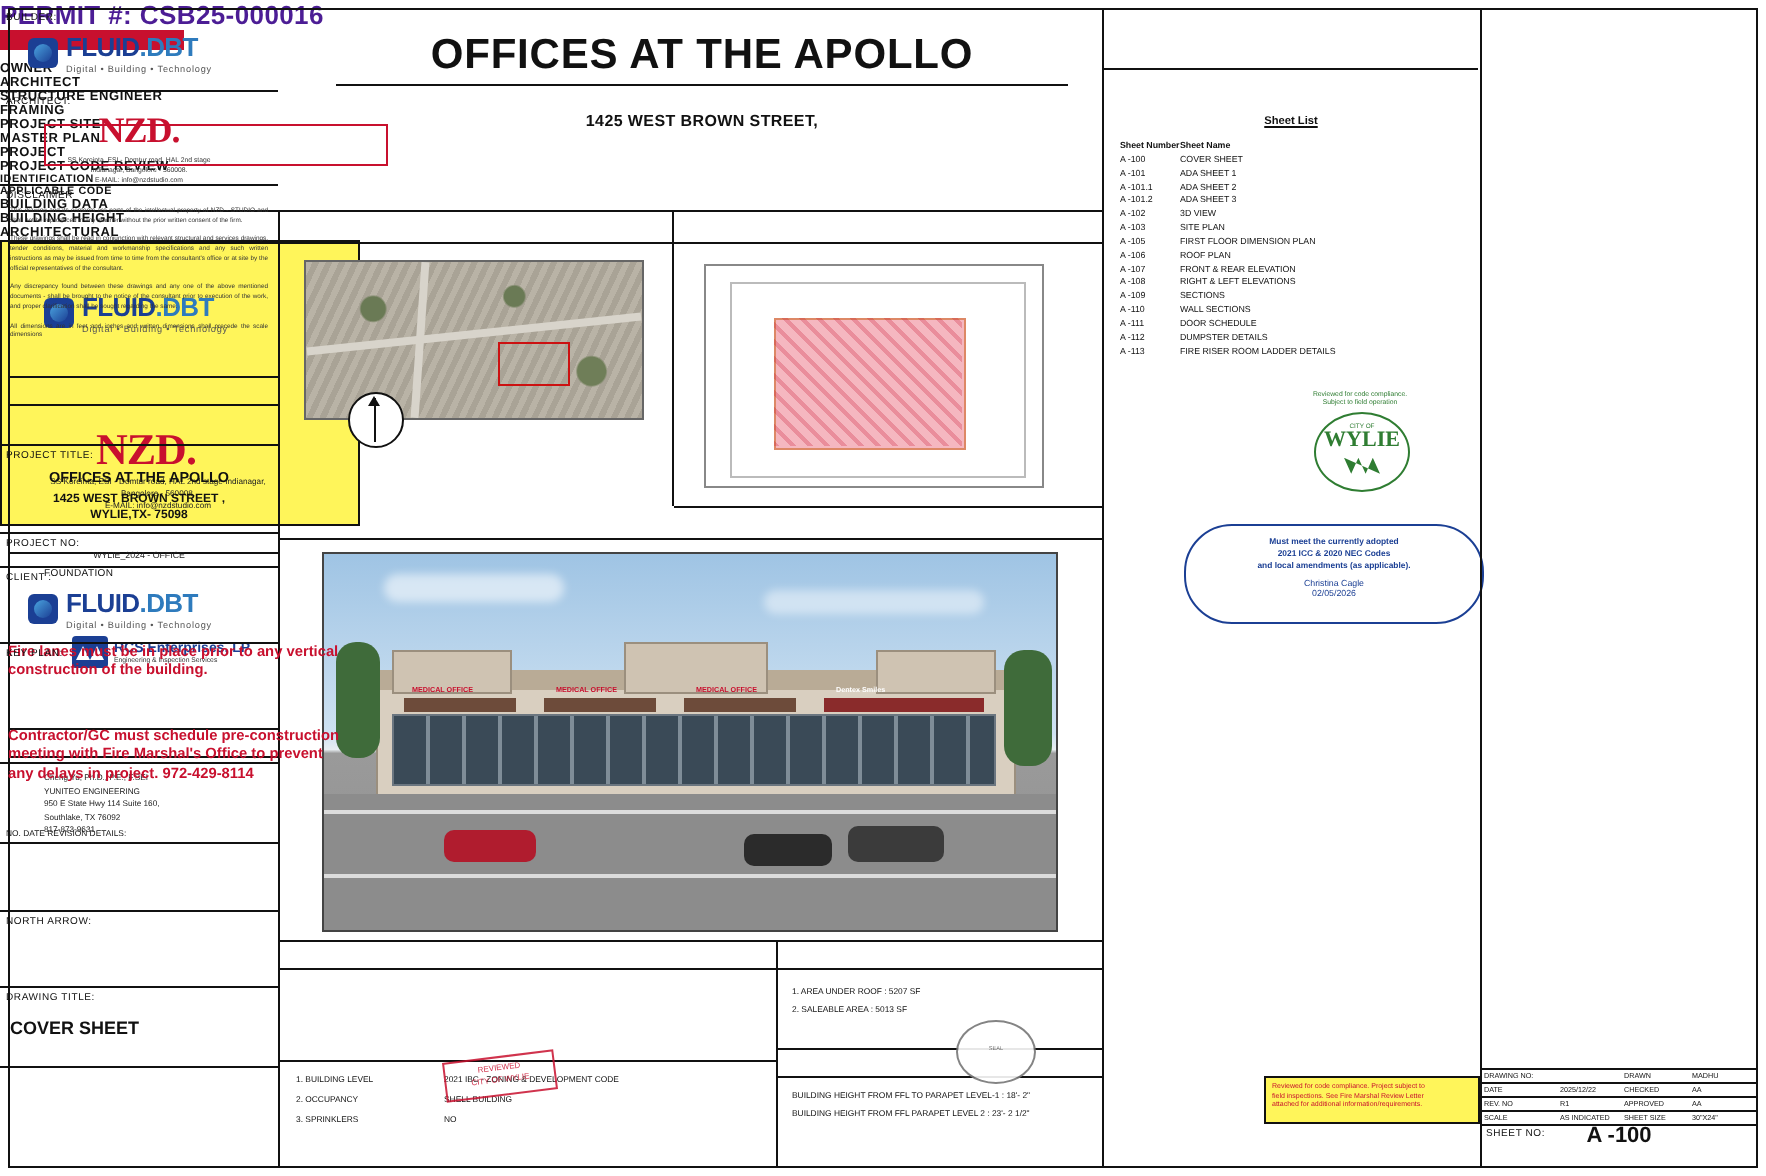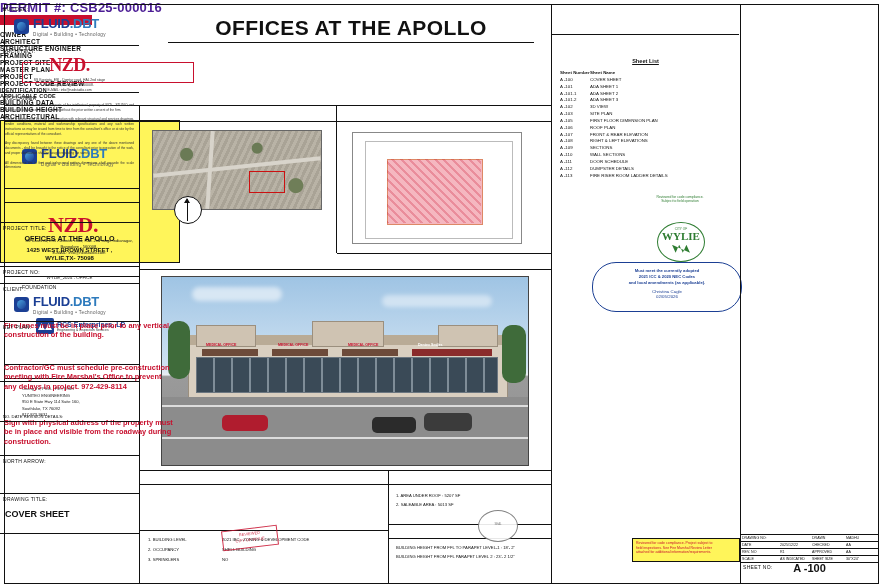--- a/index.html
+++ b/index.html
@@ -47,20 +47,21 @@
 </style>
 </head>
 <body>
 
 <div id="sheet">
 
   <div class="bdr" id="outer"></div>
 
   <div class="ttl" style="left:168px;top:16px;width:366px;text-align:center;font-size:21px;letter-spacing:.4px;
               border-bottom:1.6px solid #111;padding-bottom:2px;">OFFICES AT THE APOLLO</div>
+  <div class="lbl" style="left:168px;top:56px;width:366px;text-align:center;font-size:8px;font-weight:bold;">1425 WEST BROWN STREET,</div>
 
   <div class="tline" style="left:551px;top:5px;width:1px;height:578px;"></div>
 
   <div class="tline" style="left:139px;top:105px;width:1px;height:478px;"></div>
 
   <div class="tline" style="left:5px;top:105px;width:546px;height:1px;"></div>
 
   <div class="bdr" id="permitbox"></div>
   <div id="permittxt">PERMIT #: CSB25-000016</div>
   <div id="addendum"></div>
@@ -286,39 +287,38 @@
       </div>
       <div class="slrow">
         <div class="slnum">A -113</div>
         <div>FIRE RISER ROOM LADDER DETAILS</div>
       </div>
     </div>
 
   <div style="position:absolute;left:638px;top:195px;width:84px;height:62px;text-align:center;">
     <div style="font-size:3.4px;color:#2f7d32;line-height:1.3;white-space:pre-line;">Reviewed for code compliance.
 Subject to field operation</div>
-    <div style="margin-top:18px;width:46px;height:38px;margin-left:19px;border:1px solid #2f7d32;border-radius:50%;position:relative;background:#fff;">
+    <div style="margin-top:2px;width:46px;height:38px;margin-left:19px;border:1px solid #2f7d32;border-radius:50%;position:relative;background:#fff;">
       <div style="font-size:3.2px;color:#2f7d32;margin-top:4px;">CITY OF</div>
       <div style="font-size:11px;font-weight:bold;color:#2f7d32;line-height:1;font-family:'Liberation Serif',serif;">WYLIE</div>
       <div style="position:absolute;left:14px;top:22px;width:18px;height:8px;background:#2f7d32;clip-path:polygon(0 0,20% 100%,40% 0,60% 100%,80% 0,100% 100%);"></div>
     </div>
   </div>
 
   <div style="position:absolute;left:592px;top:262px;width:148px;height:48px;border:1px solid #1b3f94;border-radius:24px;background:#fff;">
     <div style="font-size:4.2px;color:#1b3f94;text-align:center;padding-top:5px;line-height:1.45;white-space:pre-line;font-weight:bold;">Must meet the currently adopted
 2021 ICC &amp; 2020 NEC Codes
 and local amendments (as applicable).</div>
     <div style="font-size:4.4px;color:#1b3f94;text-align:center;margin-top:3px;">Christina Cagle</div>
     <div style="font-size:4.4px;color:#1b3f94;text-align:center;">02/05/2026</div>
   </div>
 
   <div id="yellownote"></div>
   <div class="ynote" style="top:321px;">Fire lanes must be in place prior to any vertical construction of the building.</div>
   <div class="ynote" style="top:363px;">Contractor/GC must schedule pre-construction meeting with Fire Marshal's Office to prevent any delays in project.  972-429-8114</div>
-  <div class="ynote" style="top:418px;">Sign with physical address of the property must be in place and visible from the roadway during construction.</div>
 
   <div style="position:absolute;left:632px;top:538px;width:106px;height:22px;background:#fff55a;border:1px solid #111;">
     <div style="font-size:3.5px;color:#c8102e;padding:2px 3px;line-height:1.35;white-space:pre-line;">Reviewed for code compliance.  Project subject to
 field inspections.  See Fire Marshal Review Letter
 attached for additional information/requirements.</div>
   </div>
 
   <div style="position:absolute;left:478px;top:510px;width:38px;height:30px;border:1px solid #777;border-radius:50%;background:#fff;opacity:.9;">
     <div style="font-size:2.8px;color:#777;text-align:center;margin-top:11px;">SEAL</div>
   </div>

